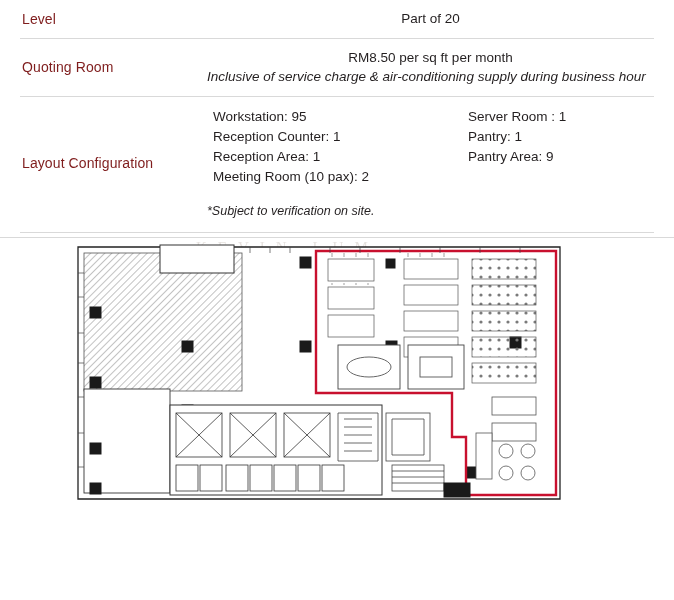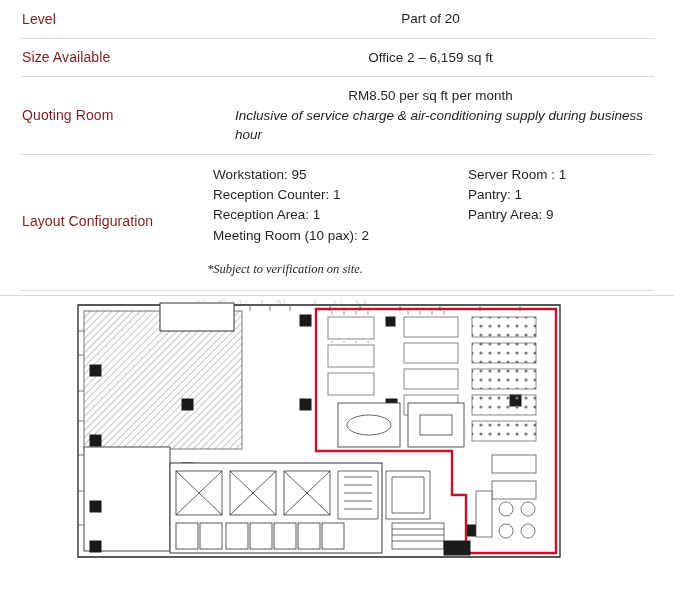--- a/index.html
+++ b/index.html
@@ -45,21 +45,20 @@
     line-height: 1.45;
   }
   .value-main {
     display: block;
     text-align: center;
   }
   .value-italic {
     display: block;
     font-style: italic;
     line-height: 1.45;
-    margin-left: 28px;
   }
   .layout-row td {
     padding-top: 10px;
     padding-bottom: 12px;
   }
   .layout-grid {
     display: flex;
     gap: 0;
   }
   .layout-col-left {
@@ -74,21 +73,20 @@
     font-size: 13.5px;
     line-height: 1.5;
     color: #231f20;
   }
   .layout-note {
     display: block;
     margin-top: 14px;
     font-size: 12.5px;
     font-style: italic;
     color: #231f20;
-    font-family: Liberation Serif, serif;
   }
   
   .plan-wrap {
     position: relative;
     width: 674px;
     height: 272px;
     margin-top: 4px;
     background: #ffffff;
     overflow: hidden;
   }
@@ -119,26 +117,20 @@
 </style>
 </head>
 <body>
 
 <table class="spec-table">
   <tbody>
       <tr>
     <td class="label-cell">Level</td>
     <td class="value-cell">
       <span class="value-main">Part of 20</span>
-    </td>
-  </tr>
-  <tr>
-    <td class="label-cell">Size Available</td>
-    <td class="value-cell">
-      <span class="value-main">Office 2 – 6,159 sq ft</span>
     </td>
   </tr>
   <tr>
     <td class="label-cell">Quoting Room</td>
     <td class="value-cell">
       <span class="value-main">RM8.50 per sq ft per month</span>
       <span class="value-italic">Inclusive of service charge &amp; air-conditioning supply during business hour</span>
     </td>
   </tr>
   <tr class="layout-row">

